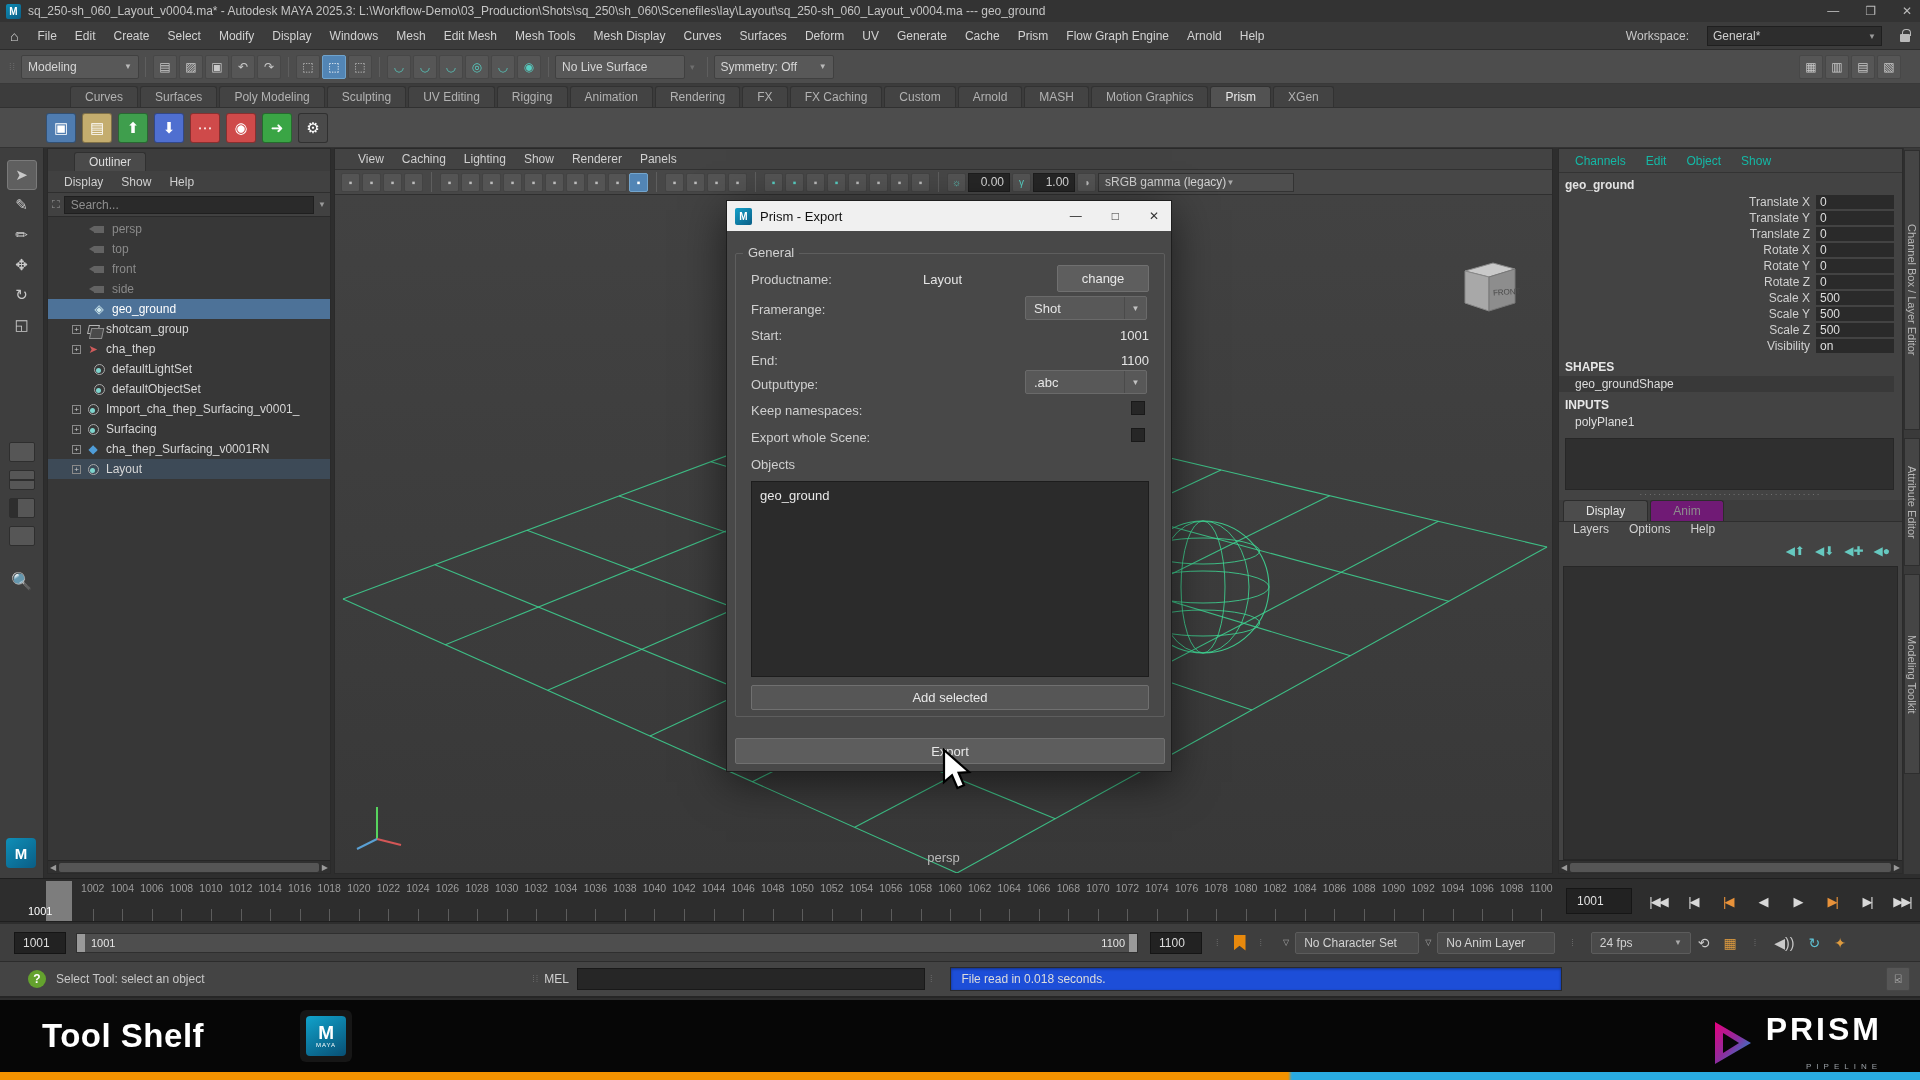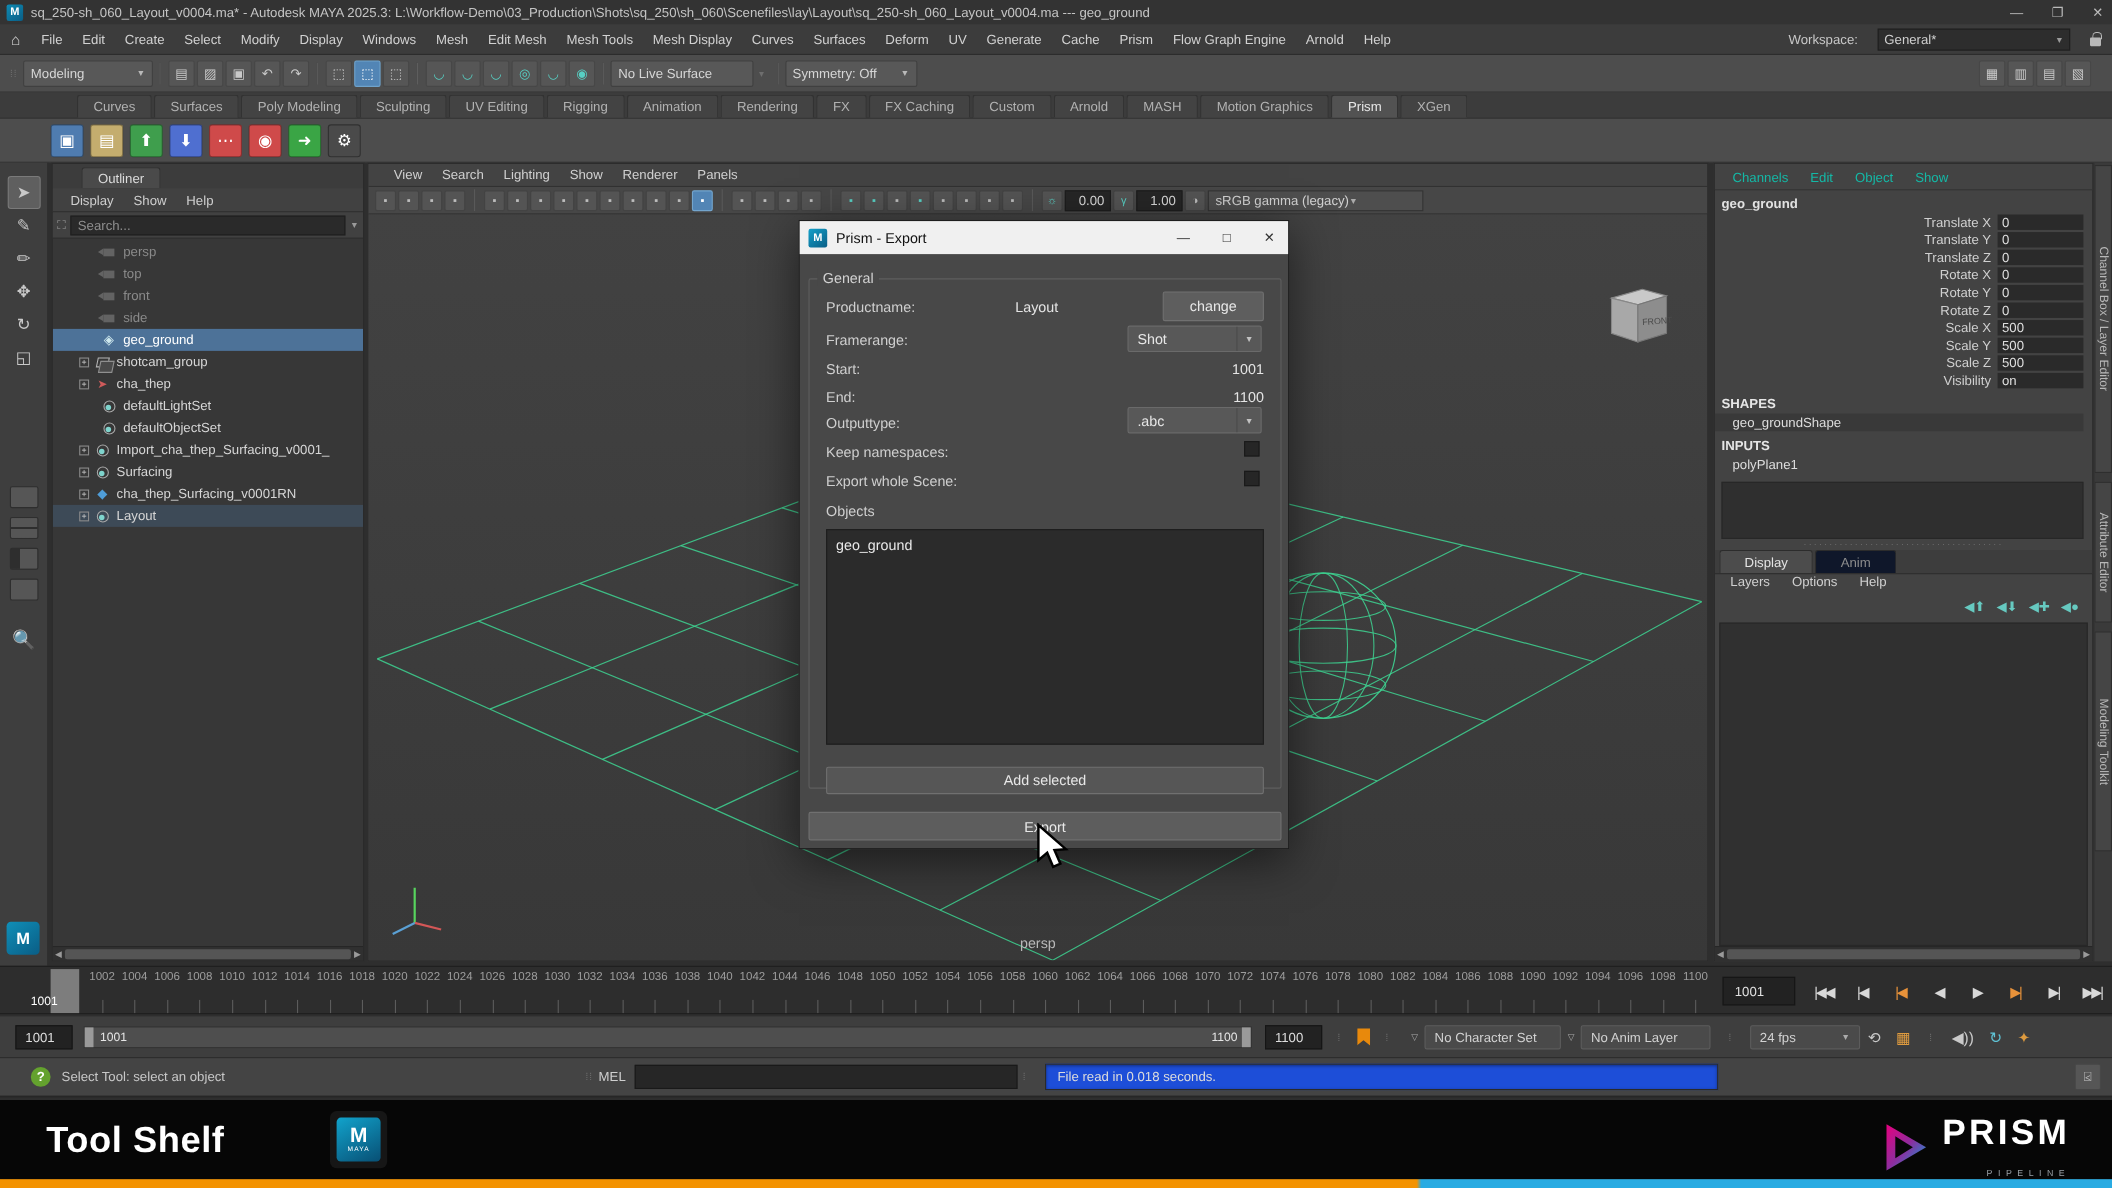--- a/index.html
+++ b/index.html
@@ -99,21 +99,21 @@
   .cbrow{height:16px;display:flex;align-items:center;justify-content:flex-end}
   .cbrow .lab{color:#d0d0d0;margin-right:6px}
   .cbrow .val{width:78px;height:14px;background:#2a2a2a;color:#dedede;padding:0 4px;margin-right:8px;display:flex;align-items:center}
   .cbhead{color:#e6e6e6;font-weight:bold;padding:6px 6px 2px 6px}
   .cbitem{height:16px;display:flex;align-items:center;padding-left:16px;color:#ddd;background:#393939;margin-right:8px}
   #cb-empty{margin:8px 8px 0 6px;height:52px;background:#2f2f2f;border:1px solid #272727}
   #cb-split{text-align:center;color:#7d7d7d;font-size:8px;letter-spacing:2px;height:10px;line-height:10px}
   #layertabs{display:flex;align-items:flex-end;height:22px;border-bottom:1px solid #2e2e2e;padding-left:4px;background:#3d3d3d}
   #layertabs .ltab{padding:3px 22px;border-radius:3px 3px 0 0;border:1px solid #2c2c2c;border-bottom:none;margin-right:2px}
   #layertabs .ltab.active{background:#4c4c4c;color:#e4e4e4}
-  #layertabs .ltab.inactive{background:#0f172a;color:#8d8d8d}
+  #layertabs .ltab.inactive{background:#701a75;color:#8d8d8d}
   #layermenus{height:22px;display:flex;padding-left:4px}
   #layermenus span{padding:0 10px;color:#d0d0d0}
   #layericons{height:20px;display:flex;justify-content:flex-end;gap:10px;padding-right:12px}
   #layericons span{color:#66c9c0;font-size:12px}
   #layerlist{flex:1;background:#303030;margin:2px 4px 0 4px;border:1px solid #272727}
   #cb-hscroll{height:13px;background:#303030;border-top:1px solid #262626;display:flex;align-items:center;justify-content:space-between;padding:0 2px;color:#9a9a9a;font-size:8px}
   
   #sidetabs{left:1904px;top:148px;width:16px;height:726px;background:#3a3a3a}
   .vtab{position:absolute;left:0;width:16px;background:#454545;border:1px solid #2e2e2e;color:#b8b8b8;font-size:11px;writing-mode:vertical-rl;display:flex;align-items:center;justify-content:center;padding:8px 0}
   
@@ -410,21 +410,21 @@
     <div class="hscroll">
       <span>◀</span>
       <span class="hthumb"></span>
       <span>▶</span>
     </div>
   </div>
 
   <div class="abs" id="viewport">
     <div id="vpmenus">
         <span>View</span>
-        <span>Search</span>
+        <span>Caching</span>
         <span>Lighting</span>
         <span>Show</span>
         <span>Renderer</span>
         <span>Panels</span>
       </div>
     <div id="vpbar">
       <span id="vp-icons" class="row" style="gap:2px">
           <span class="vpico">▪</span>
           <span class="vpico">▪</span>
           <span class="vpico">▪</span>
@@ -634,21 +634,21 @@
     <div class="dchk" style="top:200px"></div>
 
     <div class="dlbl" style="top:229px">Export whole Scene:</div>
     <div class="dchk" style="top:227px"></div>
 
     <div class="dlbl" style="top:256px">Objects</div>
     <div id="dlg-list">
         <div>geo_ground</div>
       </div>
 
-    <button class="dbtn" style="left:24px;top:496px;width:398px;height:25px;background:#565656">Add selected</button>
+    <button class="dbtn" style="left:24px;top:484px;width:398px;height:25px;background:#565656">Add selected</button>
     <button class="dbtn" style="left:8px;top:537px;width:430px;height:26px;background:#5d5d5d">Export</button>
   </div>
 
   <div class="abs" id="timeline">
     <div id="curframe-block"></div>
     <div id="curframe-label">1001</div>
     <div id="ticks">
         <div class="tick"><span>1002</span></div>
         <div class="tick"><span>1004</span></div>
         <div class="tick"><span>1006</span></div>

